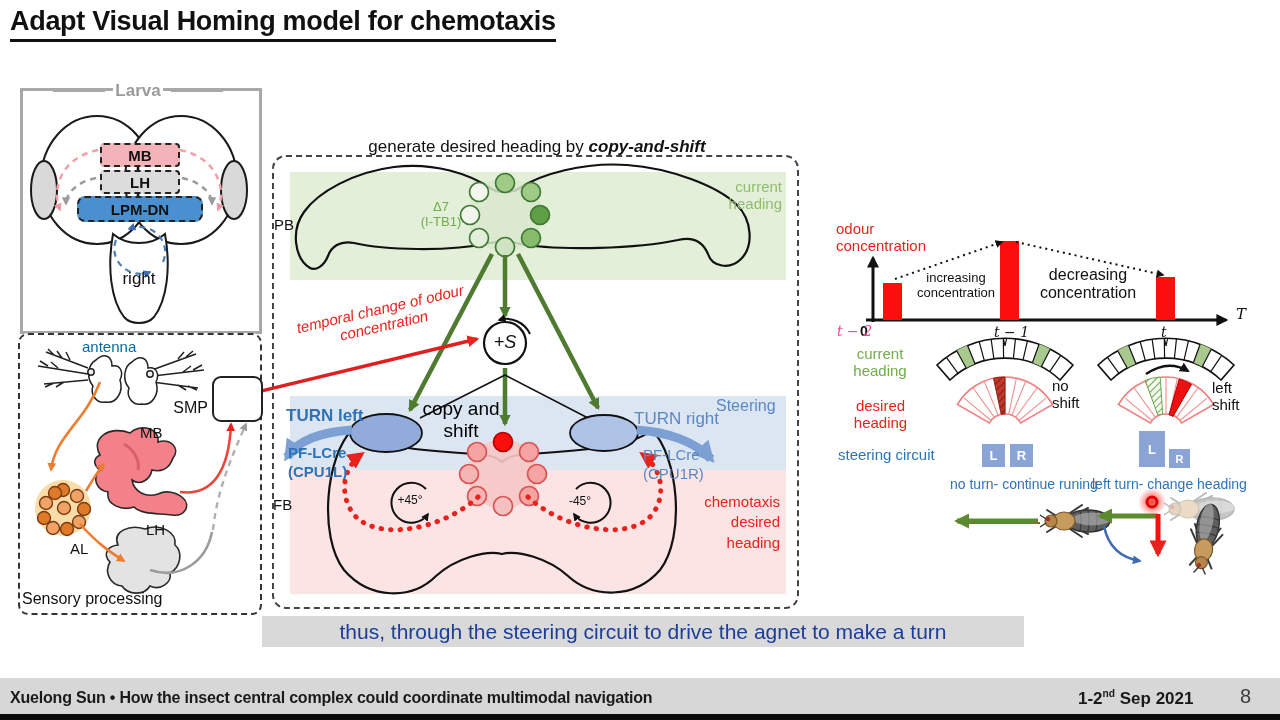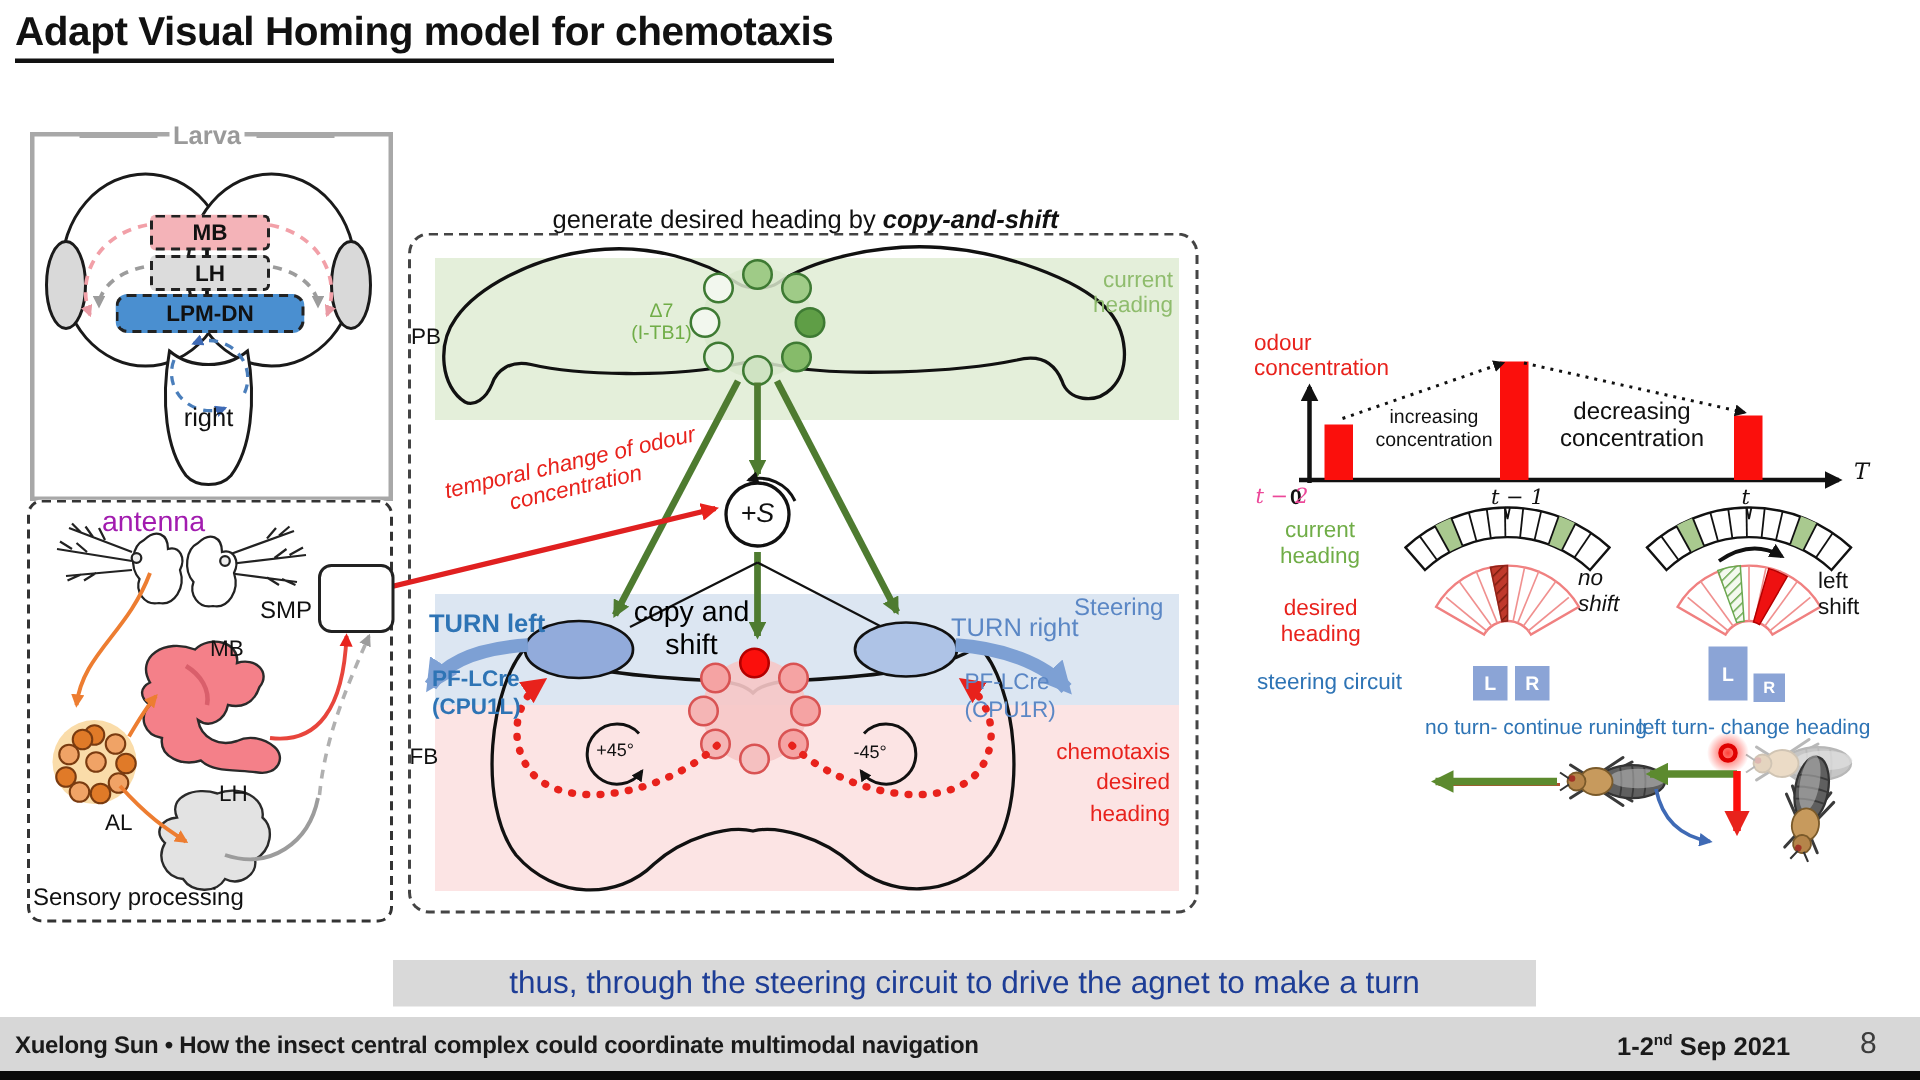--- a/index.html
+++ b/index.html
@@ -18,21 +18,21 @@
   .band{position:absolute;}
   #band-green{left:290px;top:172px;width:496px;height:108px;background:#e4efda;}
   #band-blue{left:290px;top:396px;width:496px;height:74px;background:#dce6f2;}
   #band-pink{left:290px;top:470px;width:496px;height:124px;background:#fce4e4;}
   .lbl{position:absolute;line-height:1.15;}
   .green{color:#70ad47;} .ltgreen{color:#8fbc6d;} .red{color:#e8221c;} .blue{color:#2e74b5;}
   .ltblue{color:#5b87c5;} .dkblue{color:#1d3d96;}
   .mathit{font-family:"DejaVu Serif",serif;font-style:italic;}
   .lrbox{position:absolute;background:#8ba4d6;color:#fff;font-weight:bold;
          display:flex;align-items:center;justify-content:center;}
-  #caption-bar{left:262px;top:640px;width:762px;height:31px;background:#d9d9d9;
+  #caption-bar{left:262px;top:616px;width:762px;height:31px;background:#d9d9d9;
                display:flex;align-items:center;justify-content:center;}
   #footer-bar{left:0;top:678px;width:1280px;height:36px;background:#d7d7d7;}
   #bottom-strip{left:0;top:714px;width:1280px;height:6px;background:#0a0a0a;}
   .boxlbl{position:absolute;border:2px dashed #222;border-radius:4px;display:flex;
           align-items:center;justify-content:center;font-weight:bold;font-size:15px;color:#111;}
   sup{font-size:60%;}
 </style>
 </head>
 <body>
 
@@ -283,21 +283,21 @@
   <div class="lbl" style="left:20px;top:81px;width:236px;display:flex;align-items:center;justify-content:center;gap:8px;color:#9a9a9a;font-weight:bold;font-size:17px;">
     <span style="flex:0 0 52px;border-top:3px solid #a8a8a8;"></span>
     <span style="background:#fff;padding:0 2px;">Larva</span>
     <span style="flex:0 0 52px;border-top:3px solid #a8a8a8;"></span>
   </div>
   <div class="boxlbl" style="left:100px;top:143px;width:76px;height:20px;background:#f4b3b8;">MB</div>
   <div class="boxlbl" style="left:100px;top:170px;width:76px;height:20px;background:#dcdcdc;">LH</div>
   <div class="boxlbl" style="left:77px;top:196px;width:122px;height:22px;background:#4a8fd0;border-radius:8px;">LPM-DN</div>
   <div class="lbl ctr" style="left:104px;top:269px;width:70px;font-size:17px;color:#111;">right</div>
 
-  <div class="lbl" style="left:68px;top:338px;font-size:19px;color:#a21caf;">antenna</div>
+  <div class="lbl" style="left:82px;top:338px;font-size:15px;color:#0369a1;">antenna</div>
   <div class="abs" style="left:212px;top:376px;width:47px;height:42px;border:2px solid #222;border-radius:9px;background:#fff;"></div>
   <div class="lbl rt" style="left:164px;top:399px;width:44px;font-size:16px;color:#111;">SMP</div>
   <div class="lbl" style="left:140px;top:424px;font-size:15px;color:#111;">MB</div>
   <div class="lbl" style="left:70px;top:540px;font-size:15px;color:#111;">AL</div>
   <div class="lbl" style="left:146px;top:521px;font-size:15px;color:#111;">LH</div>
   <div class="lbl" style="left:22px;top:590px;font-size:16px;color:#111;">Sensory processing</div>
 
   <div class="lbl ctr" style="left:292px;top:137px;width:490px;font-size:17px;color:#111;">
     <span>generate desired heading by </span><b><i>copy-and-shift</i></b>
   </div>
@@ -330,21 +330,21 @@
   <div class="lbl ctr" style="left:910px;top:271px;width:92px;font-size:13px;color:#111;">increasing concentration</div>
   <div class="lbl ctr" style="left:1036px;top:266px;width:104px;font-size:16px;color:#111;">decreasing concentration</div>
   <div class="lbl" style="left:860px;top:323px;font-size:14px;color:#111;font-weight:bold;">0</div>
   <div class="lbl mathit" style="left:837px;top:323px;font-size:14px;color:#ec4899;">t − 2</div>
   <div class="lbl mathit" style="left:994px;top:324px;font-size:14px;color:#111;">t − 1</div>
   <div class="lbl mathit" style="left:1161px;top:324px;font-size:14px;color:#111;">t</div>
   <div class="lbl mathit" style="left:1236px;top:306px;font-size:15px;color:#111;">T</div>
   <div class="lbl ctr green" style="left:840px;top:345px;width:80px;font-size:15px;">current heading</div>
   <div class="lbl ctr red" style="left:843px;top:397px;width:75px;font-size:15px;">desired heading</div>
   <div class="lbl blue" style="left:838px;top:446px;font-size:15px;">steering circuit</div>
-  <div class="lbl" style="left:1052px;top:377px;width:46px;font-size:15px;color:#111;font-style:italic;">no shift</div>
+  <div class="lbl" style="left:1052px;top:377px;width:46px;font-size:15px;color:#111;">no shift</div>
   <div class="lbl" style="left:1212px;top:379px;width:46px;font-size:15px;color:#111;">left shift</div>
   <div class="lrbox" style="left:982px;top:444px;width:23px;height:23px;font-size:13px;">L</div>
   <div class="lrbox" style="left:1010px;top:444px;width:23px;height:23px;font-size:13px;">R</div>
   <div class="lrbox" style="left:1139px;top:431px;width:26px;height:36px;font-size:13px;">L</div>
   <div class="lrbox" style="left:1169px;top:449px;width:21px;height:19px;font-size:11px;">R</div>
   <div class="lbl blue" style="left:950px;top:476px;font-size:14px;">no turn- continue runing</div>
   <div class="lbl blue" style="left:1092px;top:476px;font-size:14px;">left turn- change heading</div>
 
   <div id="caption-bar" class="abs">
     <span class="dkblue" style="font-size:21px;">thus, through the steering circuit to drive the agnet to make a turn</span>

